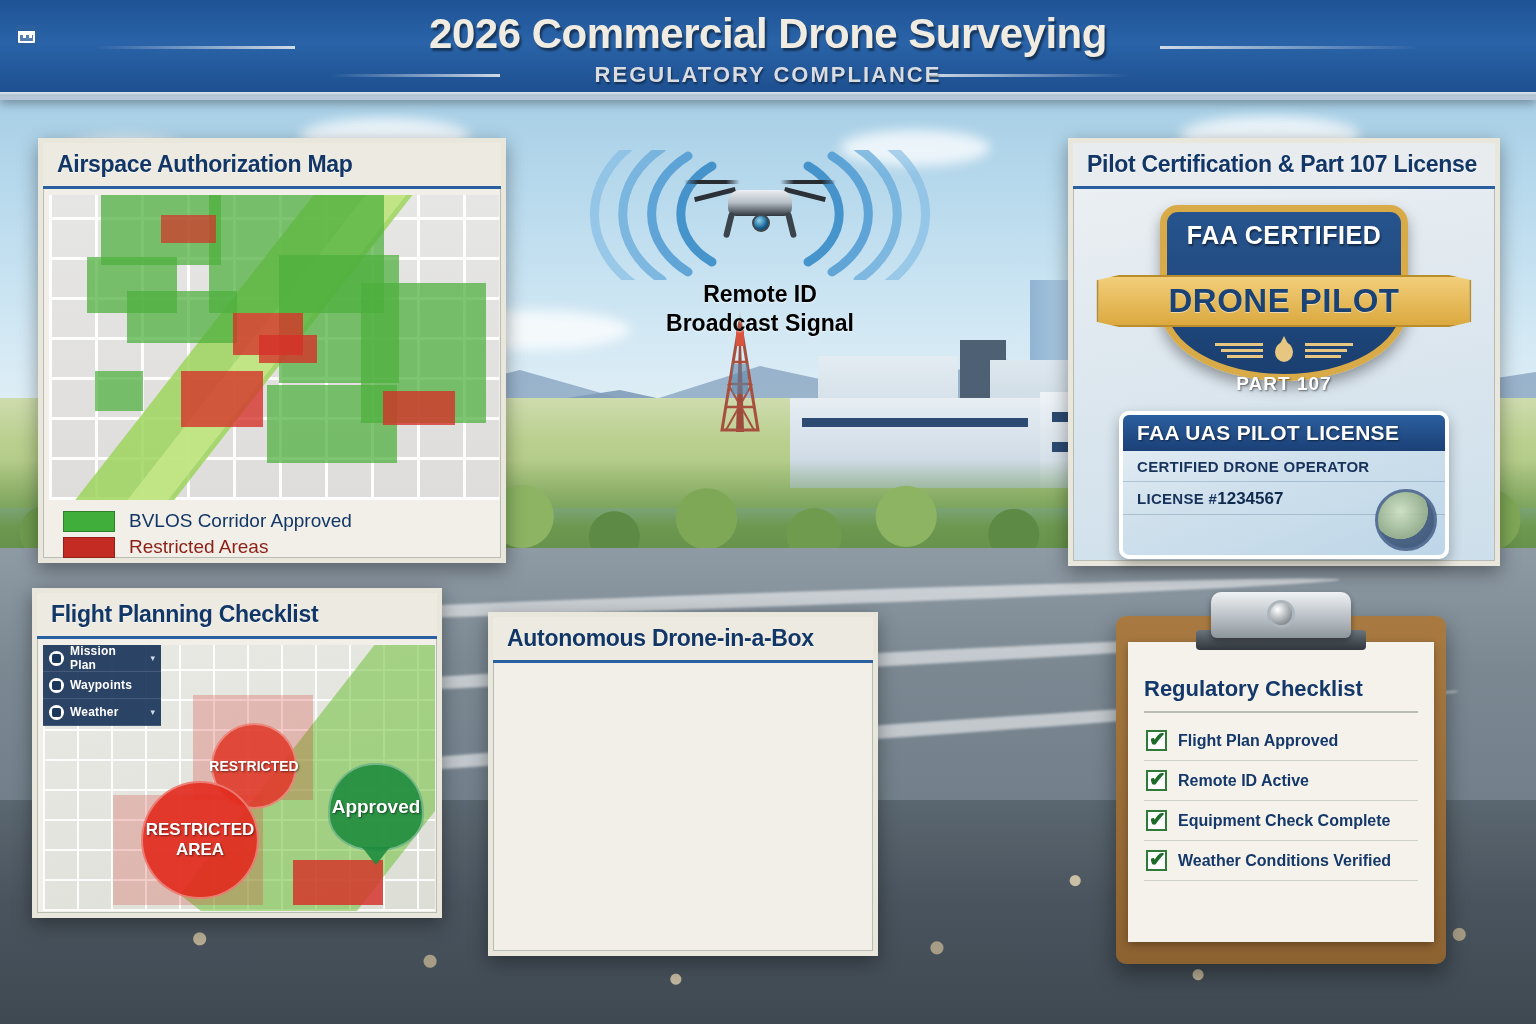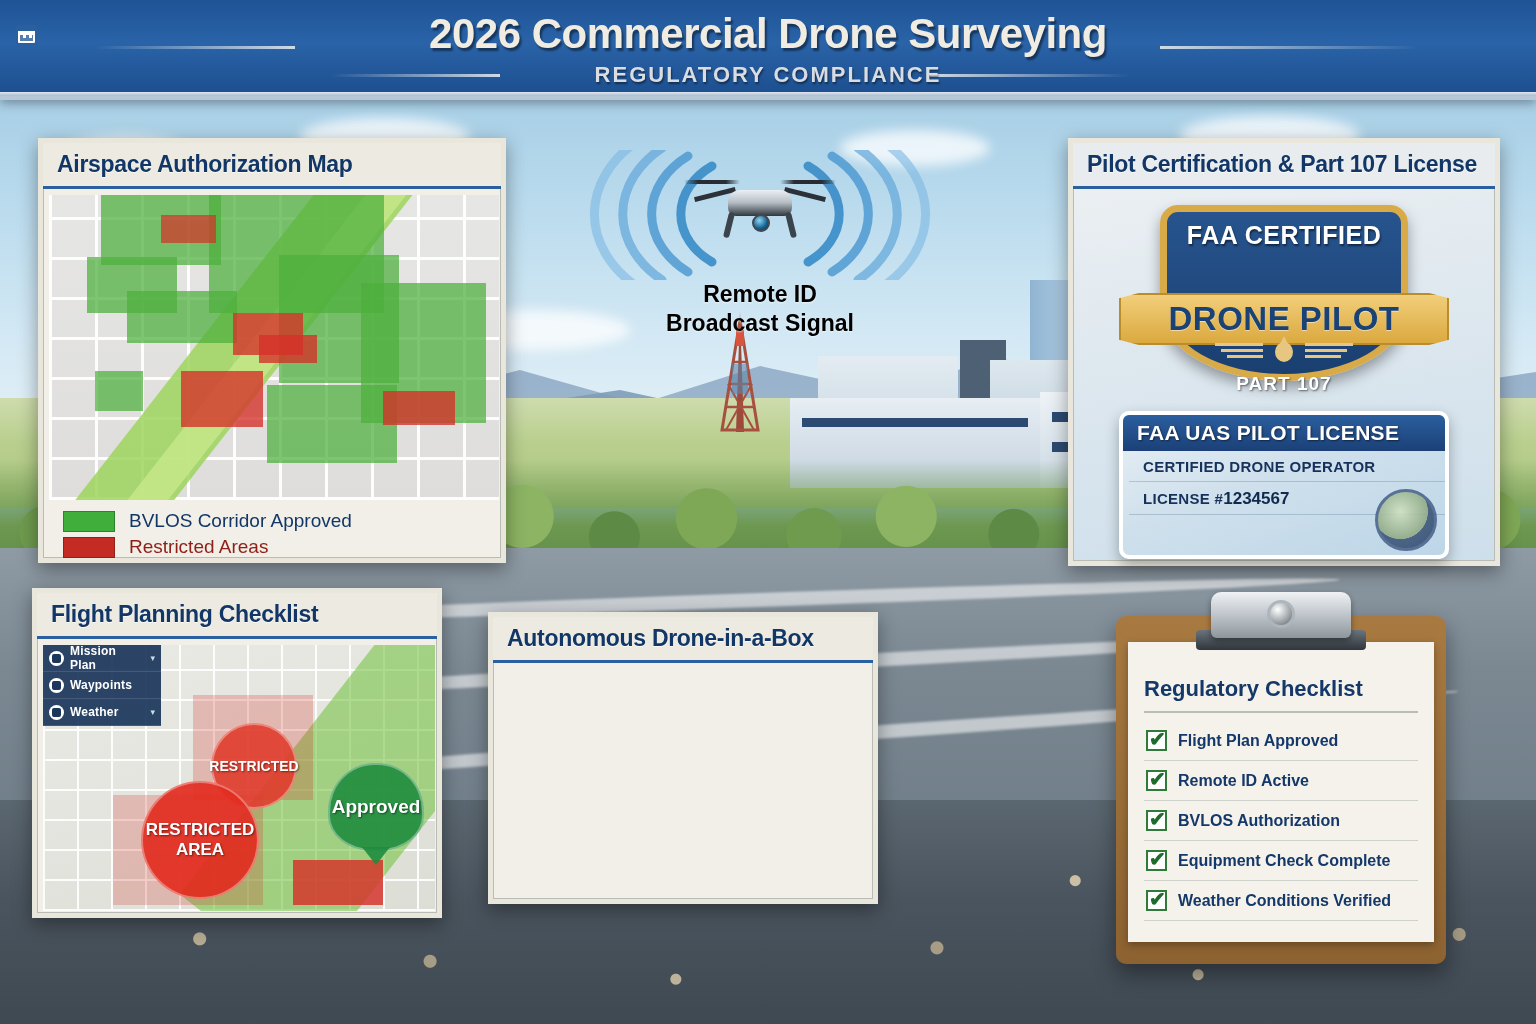--- a/index.html
+++ b/index.html
@@ -152,22 +152,22 @@
     border:7px solid #d9ab48;
     border-radius:18px 18px 50% 50%/18px 18px 42% 42%;
     box-shadow:0 7px 14px rgba(0,0,0,.35);
   }
   .shield-top {
     position:absolute; left:50%; transform:translateX(-50%); top:20px; width:100%;
     text-align:center; font-size:25px; font-weight:bold; color:#fff;
     letter-spacing:.5px; text-shadow:1px 2px 2px rgba(0,0,0,.5);
   }
   .ribbon {
-    position:absolute; left:50%; transform:translateX(-50%); top:92px;
-    width:330px; height:52px;
+    position:absolute; left:50%; transform:translateX(-50%); top:74px;
+    width:375px; height:52px;
     background:linear-gradient(180deg,#f2ce7a,#dba93f);
     border:2px solid #b98c2c;
     display:flex; align-items:center; justify-content:center;
     box-shadow:0 4px 8px rgba(0,0,0,.35);
     clip-path: polygon(0 10%,6% 0,94% 0,100% 10%,100% 90%,94% 100%,6% 100%,0 90%);
   }
   .ribbon span { font-size:33px; font-weight:bold; color:#1b4274; letter-spacing:.5px;
     text-shadow:0 1px 0 rgba(255,255,255,.5); }
   .wings { position:absolute; left:50%; transform:translateX(-50%); top:135px; width:150px; height:26px; }
   .shield-bottom {
@@ -180,21 +180,21 @@
     background:linear-gradient(160deg,#e9f0f5 0%, #cfe0ec 45%, #bdd6e8 100%);
     border:4px solid #fff; border-radius:10px;
     box-shadow:0 6px 14px rgba(0,0,0,.3); overflow:hidden;
   }
   .lic-head {
     height:36px; background:linear-gradient(180deg,#2b5f9e,#1b4077);
     display:flex; align-items:center; padding-left:14px;
   }
   .lic-head span { color:#fff; font-size:21px; font-weight:bold; letter-spacing:.3px;
     text-shadow:1px 1px 2px rgba(0,0,0,.5); }
-  .lic-row { padding:7px 14px 5px; border-bottom:1px solid rgba(120,150,175,.45);margin-left:6px; }
+  .lic-row { padding:7px 14px 5px; border-bottom:1px solid rgba(120,150,175,.45); }
   .lic-row span { font-size:15px; font-weight:bold; color:#16325b; letter-spacing:.3px; }
   .lic-row b { font-size:17px; color:#0f2a4d; }
   .seal {
     position:absolute; right:8px; bottom:4px; width:62px; height:62px; border-radius:50%;
     background:radial-gradient(circle at 40% 35%, #cfe1c0, #8fa882 55%, #3a5478 56%, #2d4566 100%);
     border:3px solid #49628a; opacity:.88;
   }
 
   
   #fps-panel { left:32px; top:588px; width:410px; height:330px; }
@@ -228,21 +228,21 @@
   .bub-g { left:285px; top:118px; width:96px; height:88px; font-size:19px;
     background:rgba(31,140,62,.9); border:2px solid rgba(255,255,255,.35);
     border-radius:48% 48% 46% 46%/55% 55% 40% 40%; }
   .bub-g::after{ content:""; position:absolute; bottom:-16px; left:50%; transform:translateX(-50%);
     border-left:14px solid transparent; border-right:14px solid transparent;
     border-top:18px solid rgba(31,140,62,.9); }
   .fps-red-rect { position:absolute; left:250px; top:215px; width:90px; height:45px;
     background:rgba(214,48,40,.82); }
 
   
-  #dib-panel { left:488px; top:612px; width:390px; height:292px; }
+  #dib-panel { left:488px; top:612px; width:390px; height:344px; }
   .dib-body { position:absolute; left:6px; top:52px; width:372px; height:228px;
     background:linear-gradient(180deg,#dce7ef,#c6d7e4); overflow:hidden; }
   .station { position:absolute; left:32px; top:24px; width:300px; height:175px; }
   .st-top { position:absolute; left:0; top:0; width:300px; height:34px;
     background:linear-gradient(180deg,#e7edf2,#c3ced8); border:1px solid #9fb0be; }
   .st-top .lbl { position:absolute; width:100%; text-align:center; top:8px;
     font-size:11px; font-weight:bold; color:#22486f; letter-spacing:1px; }
   .st-slot { position:absolute; top:9px; height:13px; background:#234a76; }
   .st-cave { position:absolute; left:50px; top:34px; width:215px; height:105px;
     background:linear-gradient(180deg,#1c2a3d,#2b3d54); }
@@ -592,24 +592,20 @@
       <div class="ck-row">
         <span class="ck-box"></span>
         <span class="ck-label">Flight Plan Approved</span>
       </div>
       <div class="ck-row">
         <span class="ck-box"></span>
         <span class="ck-label">Remote ID Active</span>
       </div>
       <div class="ck-row">
         <span class="ck-box"></span>
-        <span class="ck-label">BVLOS Authorization</span>
-      </div>
-      <div class="ck-row">
-        <span class="ck-box"></span>
         <span class="ck-label">Equipment Check Complete</span>
       </div>
       <div class="ck-row">
         <span class="ck-box"></span>
         <span class="ck-label">Weather Conditions Verified</span>
       </div>
     </div>
     <div class="clip-bar"></div>
     <div class="clip-metal"></div>
   </div>

